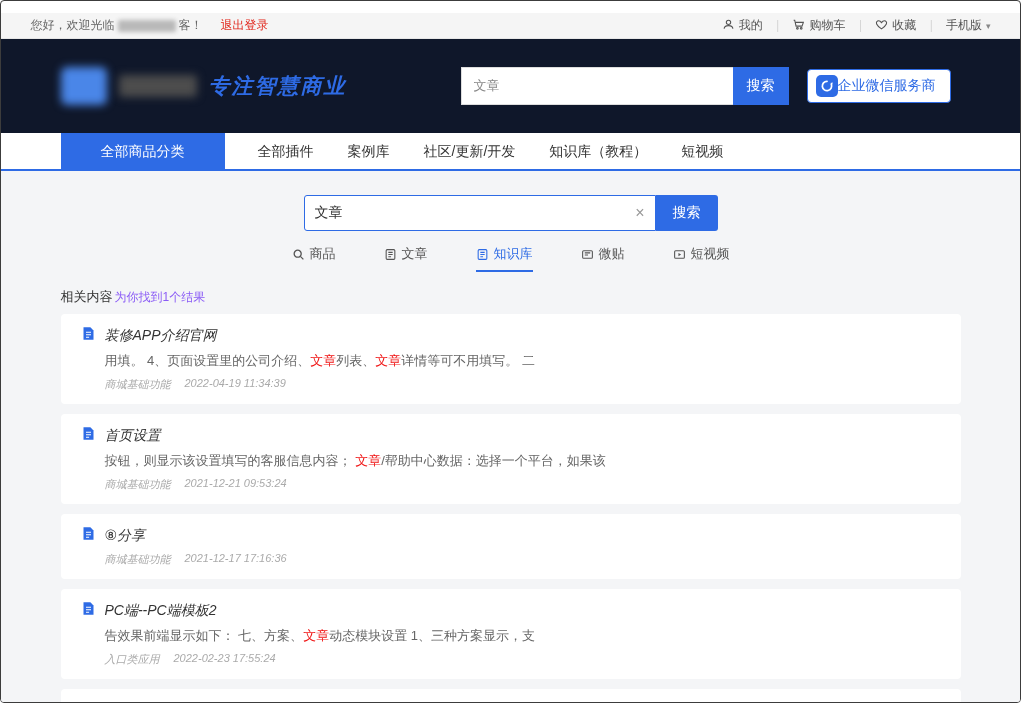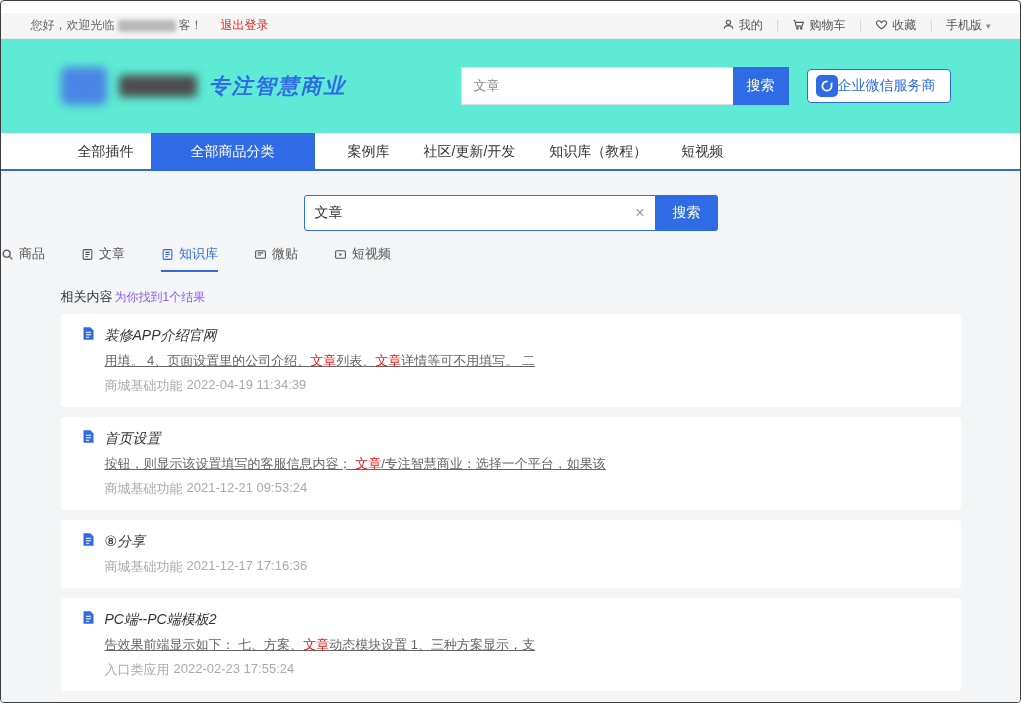--- a/index.html
+++ b/index.html
@@ -16,21 +16,21 @@
   .tb-left { display:flex; align-items:center; }
   .blur-name { display:inline-block; width:58px; height:12px; background:#b9b9b9;
                filter:blur(2px); border-radius:2px; margin:0 3px; }
   .logout { color:#e1251b; margin-left:18px; cursor:pointer; text-decoration:none; }
   .tb-right { display:flex; align-items:center; gap:9px; color:#555; }
   .tb-link { display:flex; align-items:center; gap:4px; cursor:pointer; }
   .sep { color:#ccc; }
   .caret { font-size:9px; color:#888; }
 
   
-  .header { height:94px; background:#5eead4; }
+  .header { height:94px; background:#0f172a; }
   .header-inner { width:900px; margin:0 auto; height:100%; display:flex; align-items:center; }
   .logo-area { display:flex; align-items:center; width:352px; }
   .logo-mark { width:46px; height:38px; background:#4a86e8; filter:blur(4px); border-radius:6px; }
   .logo-name { width:78px; height:22px; background:#4d4d4d; filter:blur(4px);
                border-radius:3px; margin-left:12px; }
   .slogan { font-size:21px; font-weight:bold; font-style:italic; color:#2e6be5;
             margin-left:12px; letter-spacing:2px; white-space:nowrap; }
   .header-search { display:flex; margin-left:48px; }
   .hs-input { width:272px; height:38px; border:1px solid #ddd; border-right:none;
               padding:0 12px; font-size:13px; color:#888; outline:none; }
@@ -54,37 +54,37 @@
   .content { background:#f4f5f7; height:545px; overflow:hidden; }
   .search-row { padding-top:24px; display:flex; justify-content:center; }
   .sp-box { display:flex; align-items:center; width:352px; height:36px; background:#fff;
             border:1px solid #2e6be5; border-radius:3px 0 0 3px; }
   .sp-input { flex:1; border:none; outline:none; padding:0 10px; font-size:14px;
               color:#333; background:transparent; min-width:0; }
   .sp-clear { color:#999; font-size:16px; padding:0 10px; cursor:pointer; }
   .sp-btn { width:62px; height:36px; background:#2e6be5; color:#fff; border:none;
             border-radius:0 3px 3px 0; font-size:14px; cursor:pointer; }
 
-  .tabs { display:flex; justify-content:flex-start; gap:36px; margin-top:14px; }
+  .tabs { display:flex; justify-content:center; gap:48px; margin-top:14px; }
   .tab { display:flex; align-items:center; gap:5px; font-size:13px; color:#555;
          padding-bottom:7px; cursor:pointer; border-bottom:2px solid transparent; }
   .tab.active { color:#2e6be5; border-bottom-color:#2e6be5; }
   .tab svg { display:block; }
 
   .main-col { width:900px; margin:0 auto; }
   .result-info { margin:16px 0 8px; font-size:13px; color:#333;
                  display:flex; align-items:baseline; gap:2px; }
   .result-count { font-size:12px; color:#8b5cf6; }
 
   .card { background:#fff; border-radius:4px; padding:12px 20px; margin-bottom:10px; }
   .card-title-row { display:flex; align-items:center; gap:9px; }
   .card-title { font-size:14px; color:#333; cursor:pointer; text-decoration:none;font-style:italic; }
-  .card-desc { margin:7px 0 0 24px; font-size:13px; color:#666; line-height:18px;text-decoration:underline; }
+  .card-desc { margin:7px 0 0 24px; font-size:13px; color:#666; line-height:18px; }
   .hl { color:#f01414; }
-  .card-meta { margin:7px 0 0 24px; font-size:13px; color:#aaa; display:flex; gap:4px; }
+  .card-meta { margin:7px 0 0 24px; font-size:11px; color:#aaa; display:flex; gap:14px;font-style:italic; }
 </style>
 </head>
 <body>
 
 <div class="page">
 
   <div class="topbar">
     <div class="topbar-inner">
       <div class="tb-left">
         <span>您好，欢迎光临</span>
@@ -143,22 +143,22 @@
               <path d="M22 6l-4.2 1 3.1 3z" fill="#fff"></path>
             </svg>
         </span>
         <span>企业微信服务商</span>
       </button>
     </div>
   </div>
 
   <div class="nav">
     <div class="nav-inner">
+      <div class="nav-item active">全部商品分类</div>
       <div class="nav-item">全部插件</div>
-      <div class="nav-item active">全部商品分类</div>
       <div class="nav-item">案例库</div>
       <div class="nav-item">社区/更新/开发</div>
       <div class="nav-item">知识库（教程）</div>
       <div class="nav-item">短视频</div>
     </div>
   </div>
 
   <div class="content">
 
     <div class="search-row">
@@ -239,21 +239,21 @@
       </div>
 
       <div class="card">
         <div class="card-title-row">
           <span><svg width="15" height="15" viewBox="0 0 24 24">
                 <path fill="#2e6be5" d="M4 2h11l5 5v15H4z"></path>
                 <path d="M8 10h8M8 14h8M8 18h5" stroke="#fff" stroke-width="1.6" fill="none"></path>
               </svg></span>
           <a class="card-title">首页设置</a>
         </div>
-        <div class="card-desc"><span>按钮，则显示该设置填写的客服信息内容； </span><span class="hl">文章</span><span>/专注智慧商业：选择一个平台，如果该</span><span class="hl"></span><span></span></div>
+        <div class="card-desc"><span>按钮，则显示该设置填写的客服信息内容； </span><span class="hl">文章</span><span>/帮助中心数据：选择一个平台，如果该</span><span class="hl"></span><span></span></div>
         <div class="card-meta">
           <span>商城基础功能</span>
           <span>2021-12-21 09:53:24</span>
         </div>
       </div>
 
       <div class="card">
         <div class="card-title-row">
           <span><svg width="15" height="15" viewBox="0 0 24 24">
                 <path fill="#2e6be5" d="M4 2h11l5 5v15H4z"></path>

